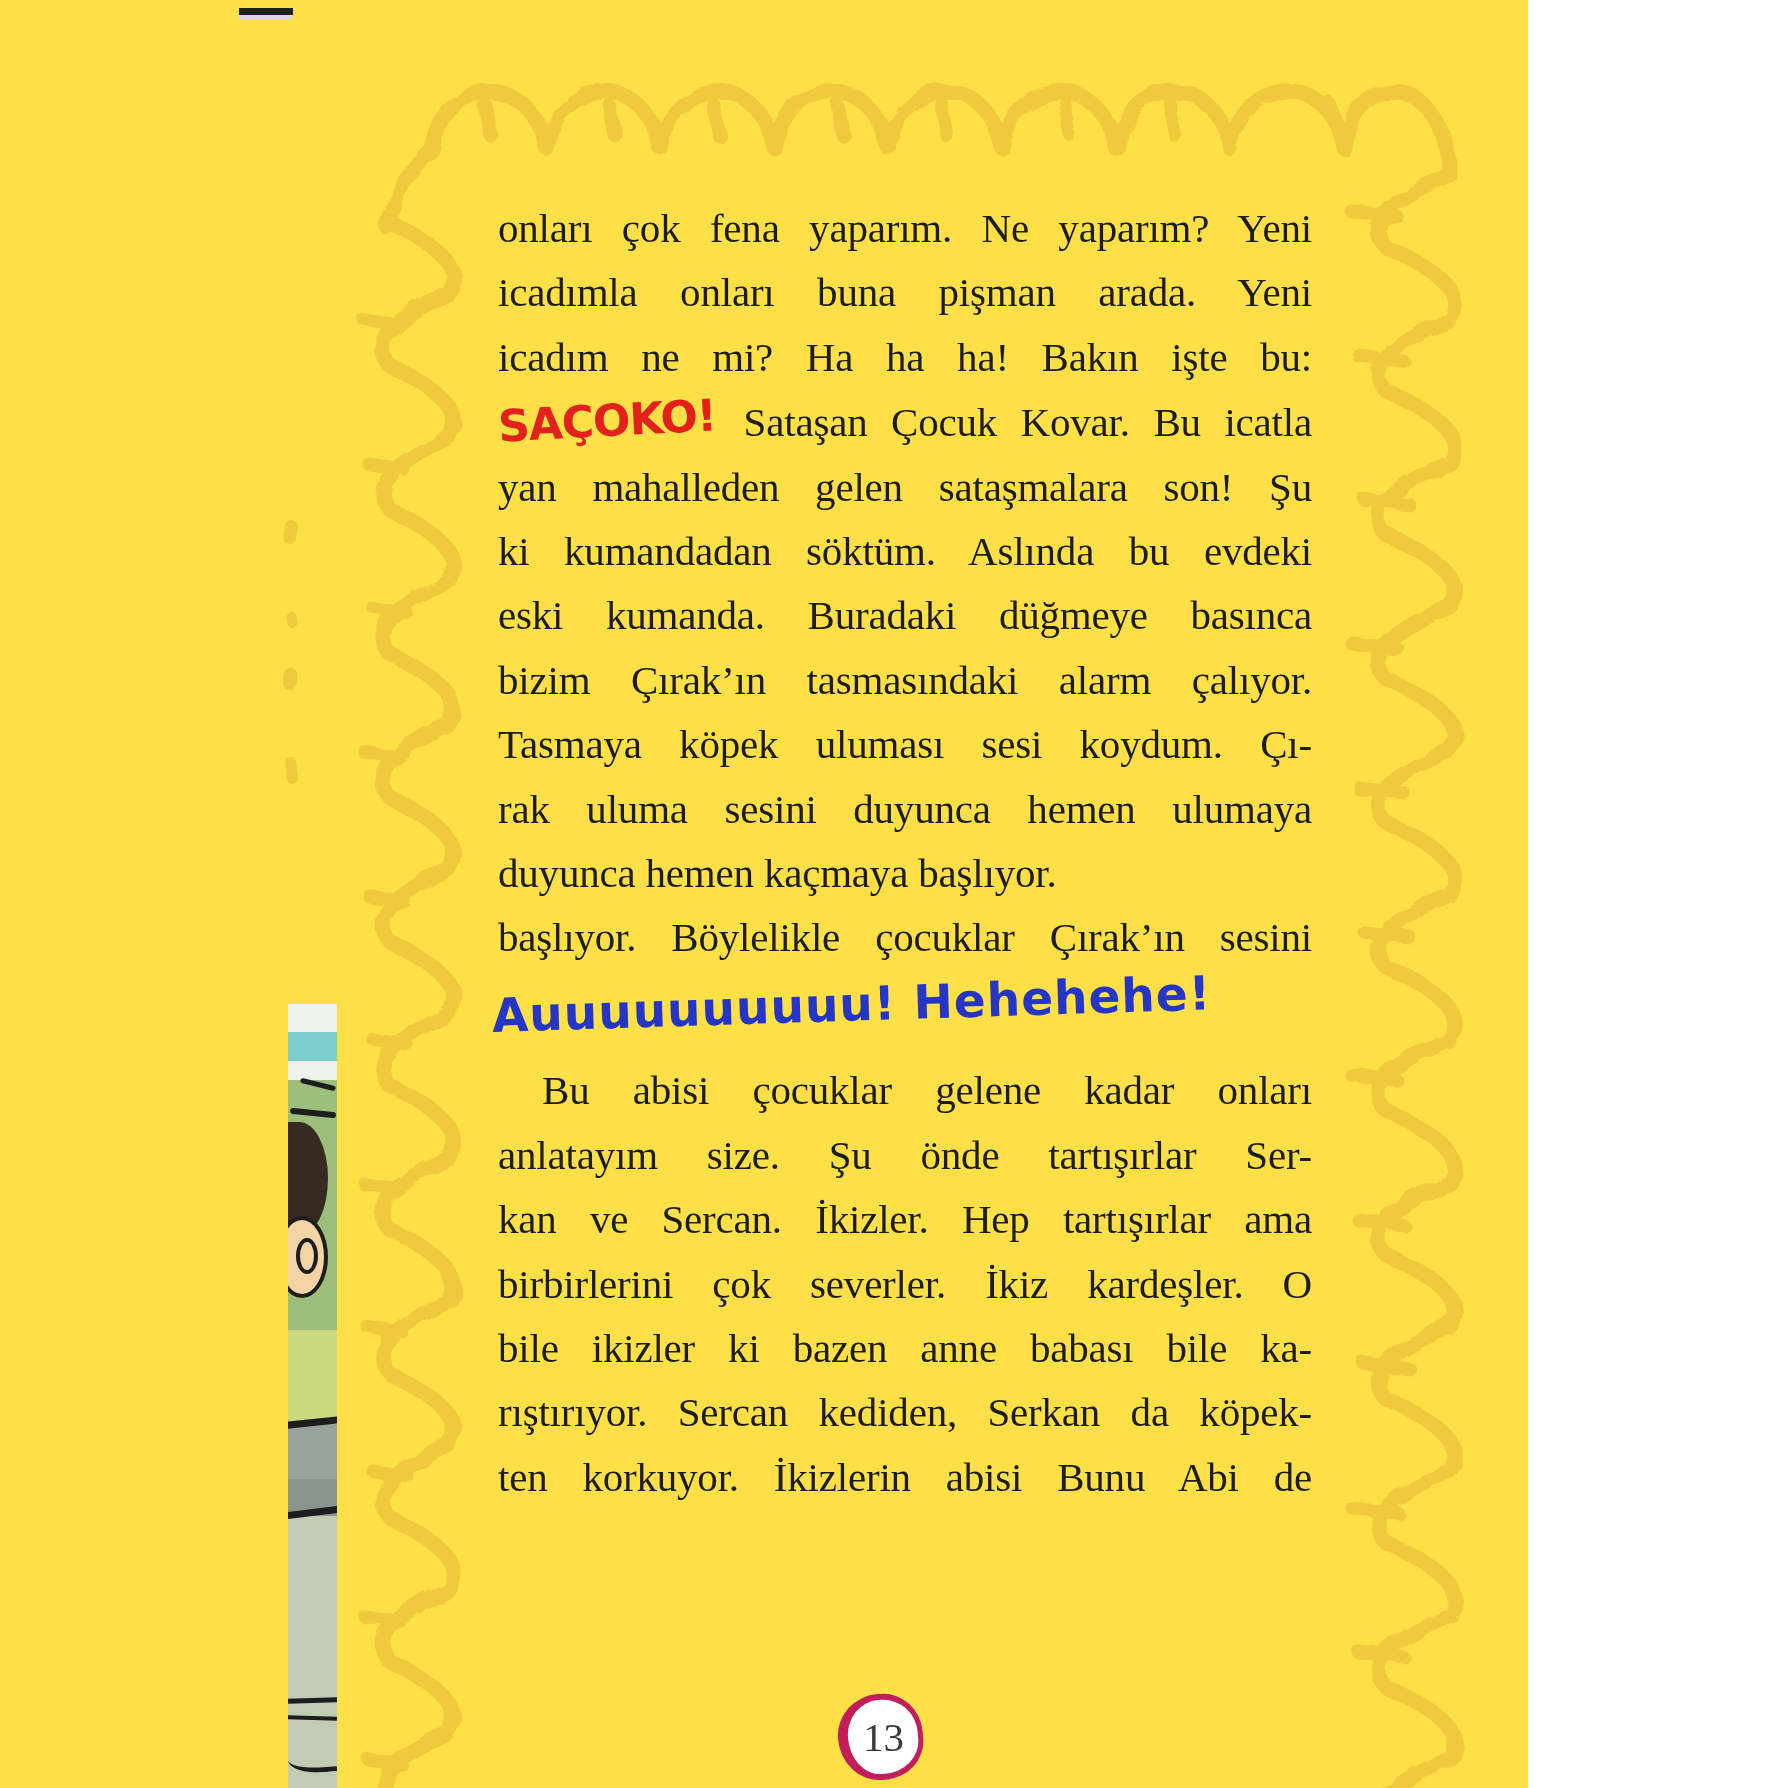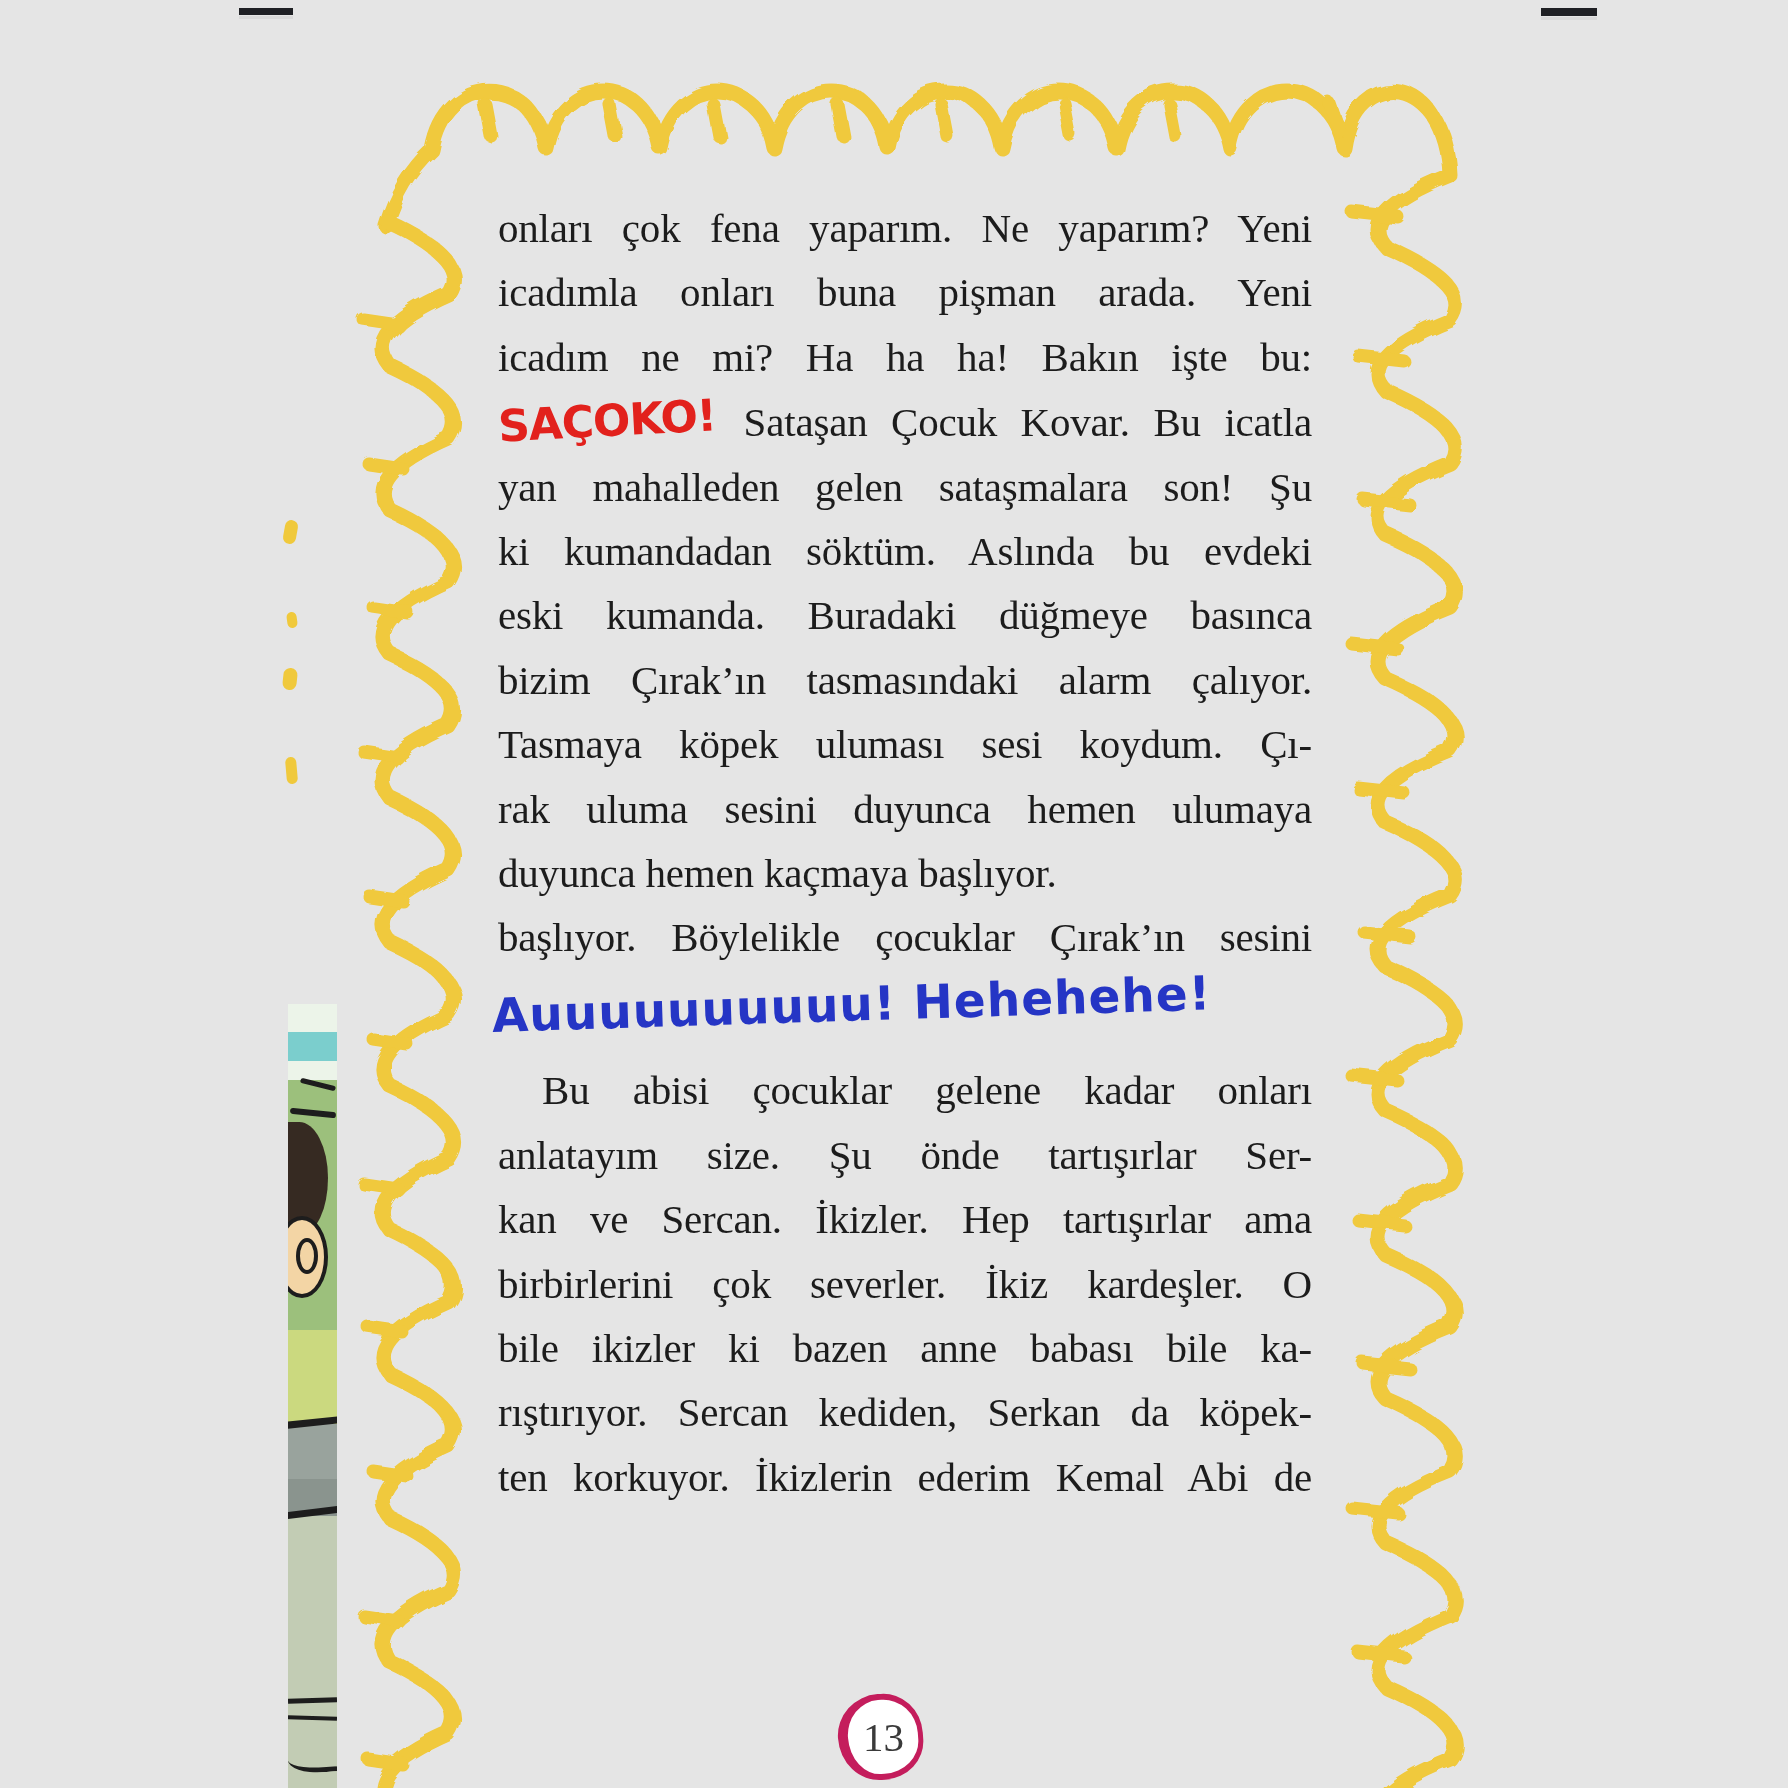--- a/index.html
+++ b/index.html
@@ -1,16 +1,16 @@
 <!DOCTYPE html>
 <html><head>
 <meta charset="utf-8">
 <style>
   html,body{margin:0;padding:0;background:#ffffff;}
-  .page{position:relative;width:1788px;height:1788px;background:#e5e5e5;overflow:hidden;
+  .page{position:relative;width:1528px;height:1788px;background:#fde047;overflow:hidden;
         font-family:"Liberation Serif", serif;}
   
   .top-mark{position:absolute;background:#1f2024;}
   .top-mark.left{left:239px;top:8px;width:54px;height:7px;}
   .top-mark.right{left:1541px;top:8px;width:56px;height:8px;}
   .top-mark-shadow{position:absolute;background:#d9d9d9;height:3px;}
   .top-mark-shadow.left{left:239px;top:16px;width:54px;}
   .top-mark-shadow.right{left:1541px;top:17px;width:56px;}
 
   
@@ -136,20 +136,20 @@
       <div class="line j">rak uluma sesini duyunca hemen ulumaya</div>
       <div class="line end">duyunca hemen kaçmaya başlıyor.</div>
       <div class="line j">başlıyor. Böylelikle çocuklar Çırak’ın sesini</div>
       <div class="shout" style="color: rgb(37, 53, 197);">Auuuuuuuuuu! Hehehehe!</div>
       <div class="line j indent">Bu abisi çocuklar gelene kadar onları</div>
       <div class="line j">anlatayım size. Şu önde tartışırlar Ser-</div>
       <div class="line j">kan ve Sercan. İkizler. Hep tartışırlar ama</div>
       <div class="line j">birbirlerini çok severler. İkiz kardeşler. O</div>
       <div class="line j">bile ikizler ki bazen anne babası bile ka-</div>
       <div class="line j">rıştırıyor. Sercan kediden, Serkan da köpek-</div>
-      <div class="line j">ten korkuyor. İkizlerin ederim Kemal Abi de</div>
+      <div class="line j">ten korkuyor. İkizlerin abisi Bunu Abi de</div>
     </div>
 
   <div class="page-circle" style="border-color: rgb(196, 29, 92);">
     <span>13</span>
   </div>
 
 </div>
 
 </body></html>

